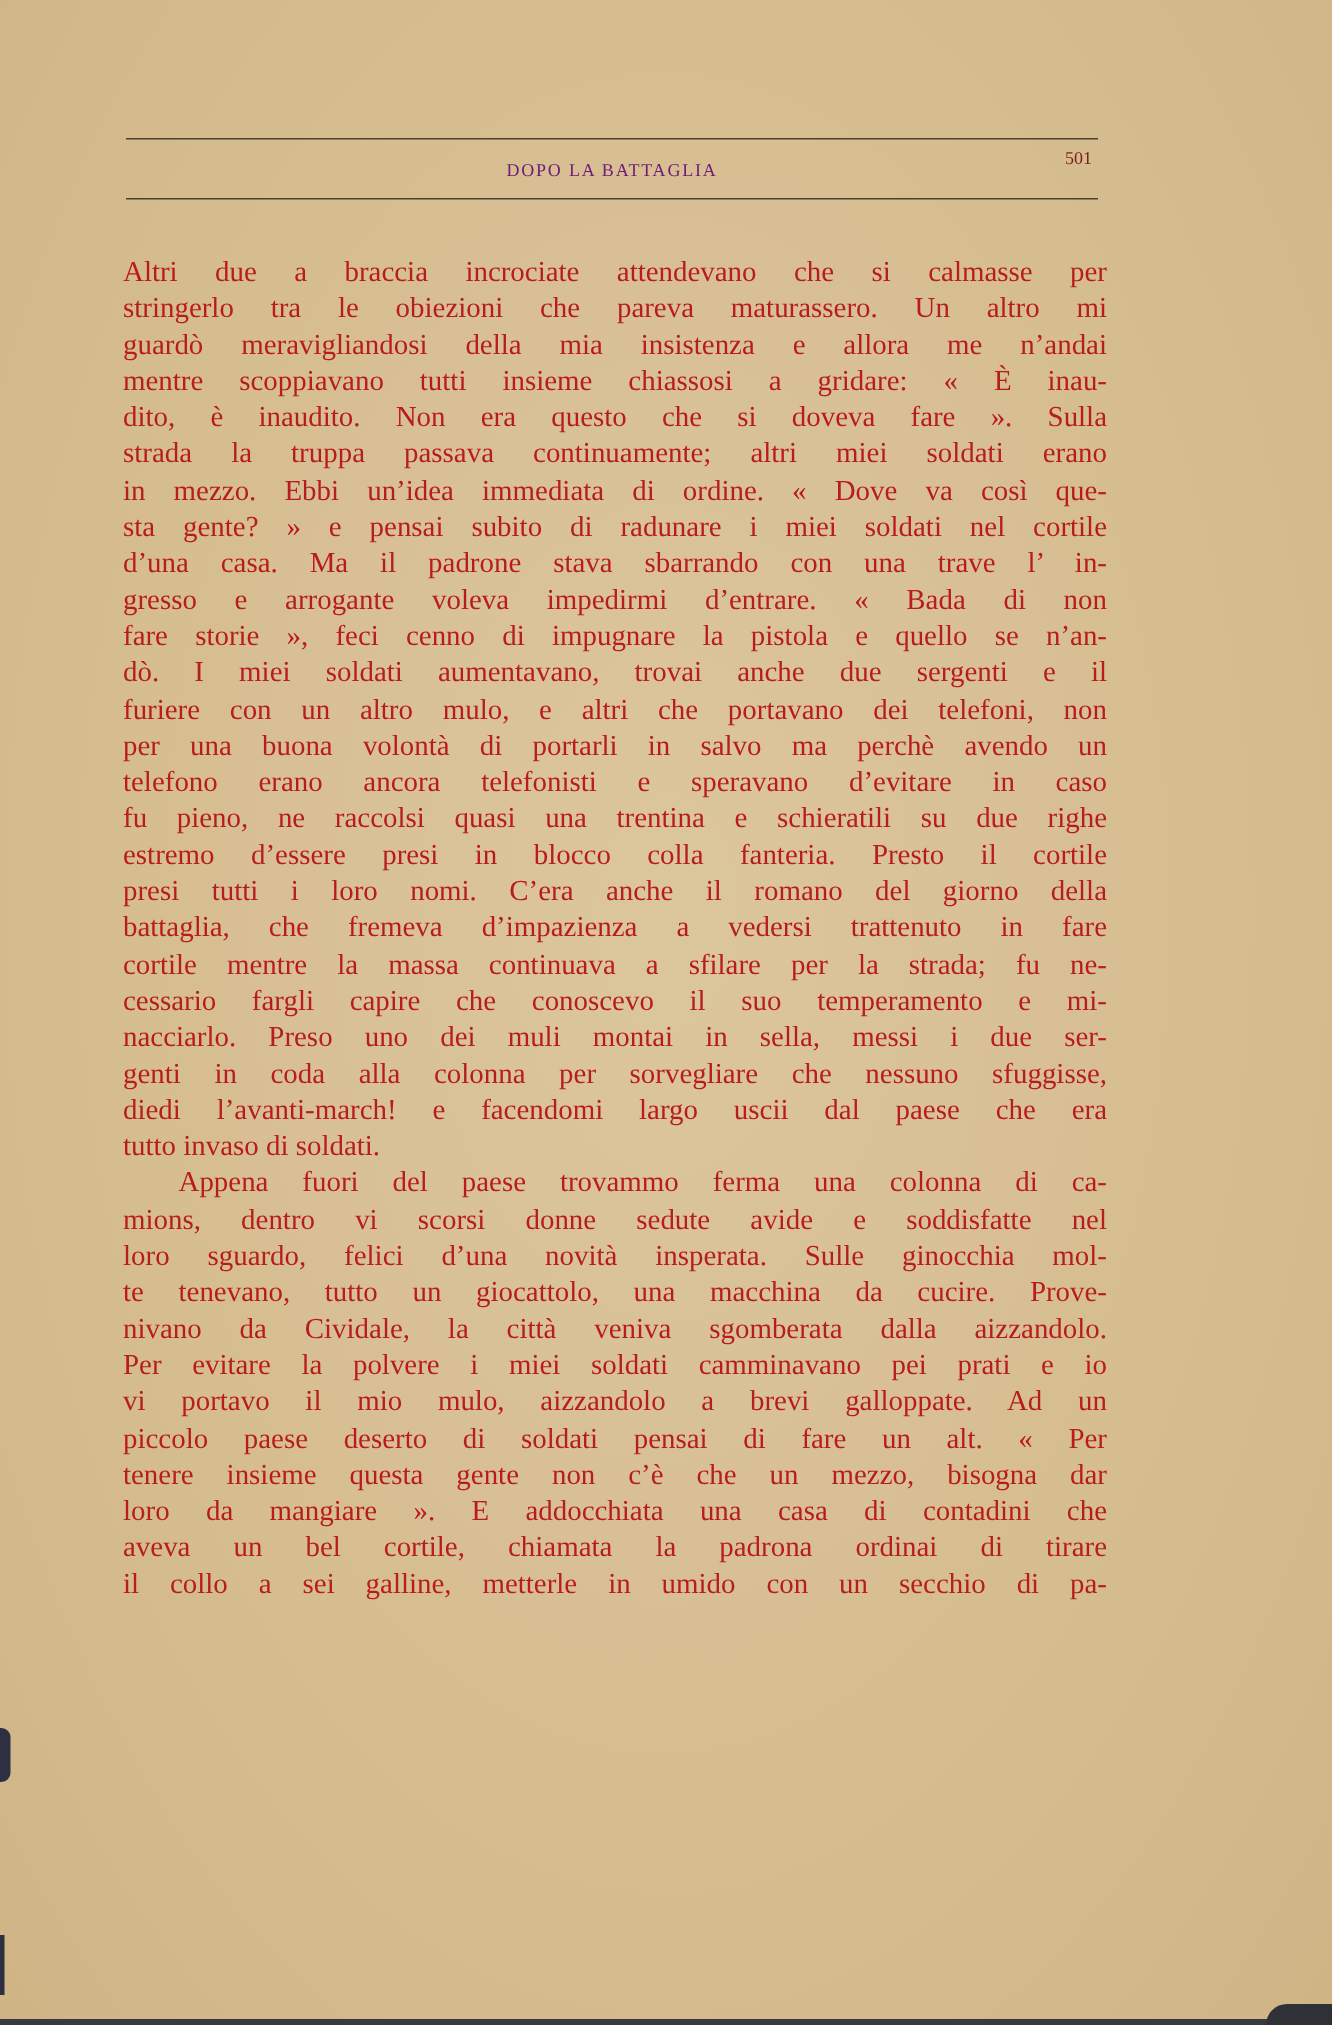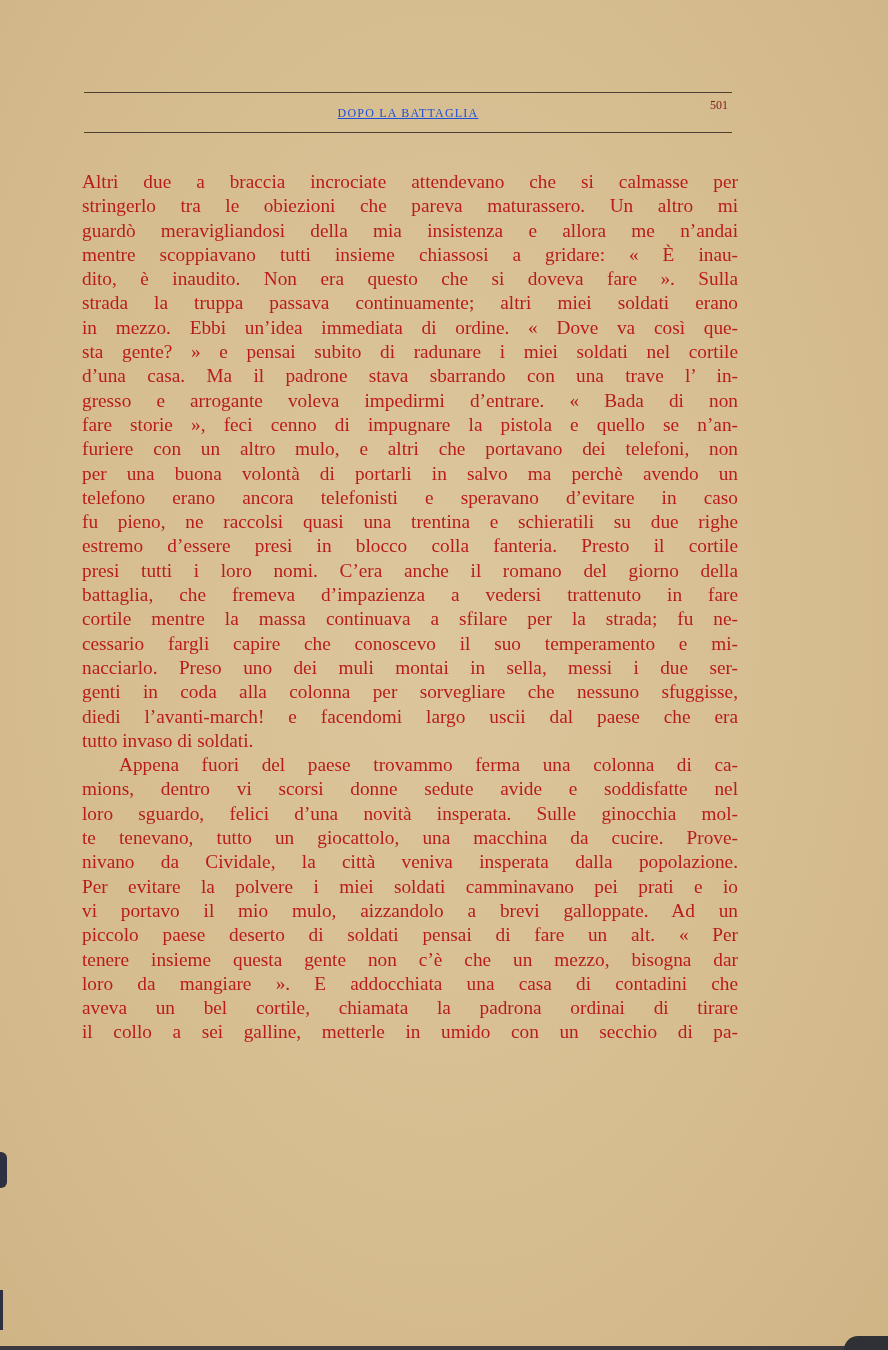--- a/index.html
+++ b/index.html
@@ -12,21 +12,21 @@
     }
     .page { position: absolute; left: 0; top: 0; width: 888px; height: 1350px; }
     .rule { position: absolute; left: 84px; width: 648px; height: 0; border-top: 1.6px solid #4a4133; }
     .rule.top { top: 92px; }
     .rule.bottom { top: 132px; }
     .running-head {
       position: absolute; top: 101px; left: 84px; width: 648px; height: 24px;
     }
     .running-title {
       position: absolute; left: 0; right: 0; text-align: center;
-      font-size: 12px; letter-spacing: 1.2px; top: 5px; color: #1d4ed8; text-decoration: underline;
+      font-size: 12px; letter-spacing: 1.2px; top: 5px; color: #701a75;
     }
     .page-number {
       position: absolute; right: 4px; top: -3px; font-size: 12px; color: #7f1d1d;
     }
     .body-text {
       position: absolute; left: 82px; top: 170px; width: 656px;
       font-size: 19.3px; line-height: 24.3px; color: #b91c1c;
     }
     .line {
       display: block; height: 24.3px; white-space: nowrap;
@@ -55,38 +55,39 @@
     <span class="line">stringerlo tra le obiezioni che pareva maturassero. Un altro mi</span>
     <span class="line">guardò meravigliandosi della mia insistenza e allora me n’andai</span>
     <span class="line">mentre scoppiavano tutti insieme chiassosi a gridare: « È inau-</span>
     <span class="line">dito, è inaudito. Non era questo che si doveva fare ». Sulla</span>
     <span class="line">strada la truppa passava continuamente; altri miei soldati erano</span>
     <span class="line">in mezzo. Ebbi un’idea immediata di ordine. « Dove va così que-</span>
     <span class="line">sta gente? » e pensai subito di radunare i miei soldati nel cortile</span>
     <span class="line">d’una casa. Ma il padrone stava sbarrando con una trave l’ in-</span>
     <span class="line">gresso e arrogante voleva impedirmi d’entrare. « Bada di non</span>
     <span class="line">fare storie », feci cenno di impugnare la pistola e quello se n’an-</span>
+    <span class="line">dò. I miei soldati aumentavano, trovai anche due sergenti e il</span>
     <span class="line">furiere con un altro mulo, e altri che portavano dei telefoni, non</span>
     <span class="line">per una buona volontà di portarli in salvo ma perchè avendo un</span>
     <span class="line">telefono erano ancora telefonisti e speravano d’evitare in caso</span>
     <span class="line">fu pieno, ne raccolsi quasi una trentina e schieratili su due righe</span>
     <span class="line">estremo d’essere presi in blocco colla fanteria. Presto il cortile</span>
     <span class="line">presi tutti i loro nomi. C’era anche il romano del giorno della</span>
     <span class="line">battaglia, che fremeva d’impazienza a vedersi trattenuto in fare</span>
     <span class="line">cortile mentre la massa continuava a sfilare per la strada; fu ne-</span>
     <span class="line">cessario fargli capire che conoscevo il suo temperamento e mi-</span>
     <span class="line">nacciarlo. Preso uno dei muli montai in sella, messi i due ser-</span>
     <span class="line">genti in coda alla colonna per sorvegliare che nessuno sfuggisse,</span>
     <span class="line">diedi l’avanti-march! e facendomi largo uscii dal paese che era</span>
     <span class="line last">tutto invaso di soldati.</span>
     <span class="line indent">Appena fuori del paese trovammo ferma una colonna di ca-</span>
     <span class="line">mions, dentro vi scorsi donne sedute avide e soddisfatte nel</span>
     <span class="line">loro sguardo, felici d’una novità insperata. Sulle ginocchia mol-</span>
     <span class="line">te tenevano, tutto un giocattolo, una macchina da cucire. Prove-</span>
-    <span class="line">nivano da Cividale, la città veniva insperata dalla popolazione.</span>
+    <span class="line">nivano da Cividale, la città veniva sgomberata dalla aizzandolo.</span>
     <span class="line">Per evitare la polvere i miei soldati camminavano pei prati e io</span>
     <span class="line">vi portavo il mio mulo, aizzandolo a brevi galloppate. Ad un</span>
     <span class="line">piccolo paese deserto di soldati pensai di fare un alt. « Per</span>
     <span class="line">tenere insieme questa gente non c’è che un mezzo, bisogna dar</span>
     <span class="line">loro da mangiare ». E addocchiata una casa di contadini che</span>
     <span class="line">aveva un bel cortile, chiamata la padrona ordinai di tirare</span>
     <span class="line">il collo a sei galline, metterle in umido con un secchio di pa-</span>
   </div>
 
   <div class="margin-mark"></div>

